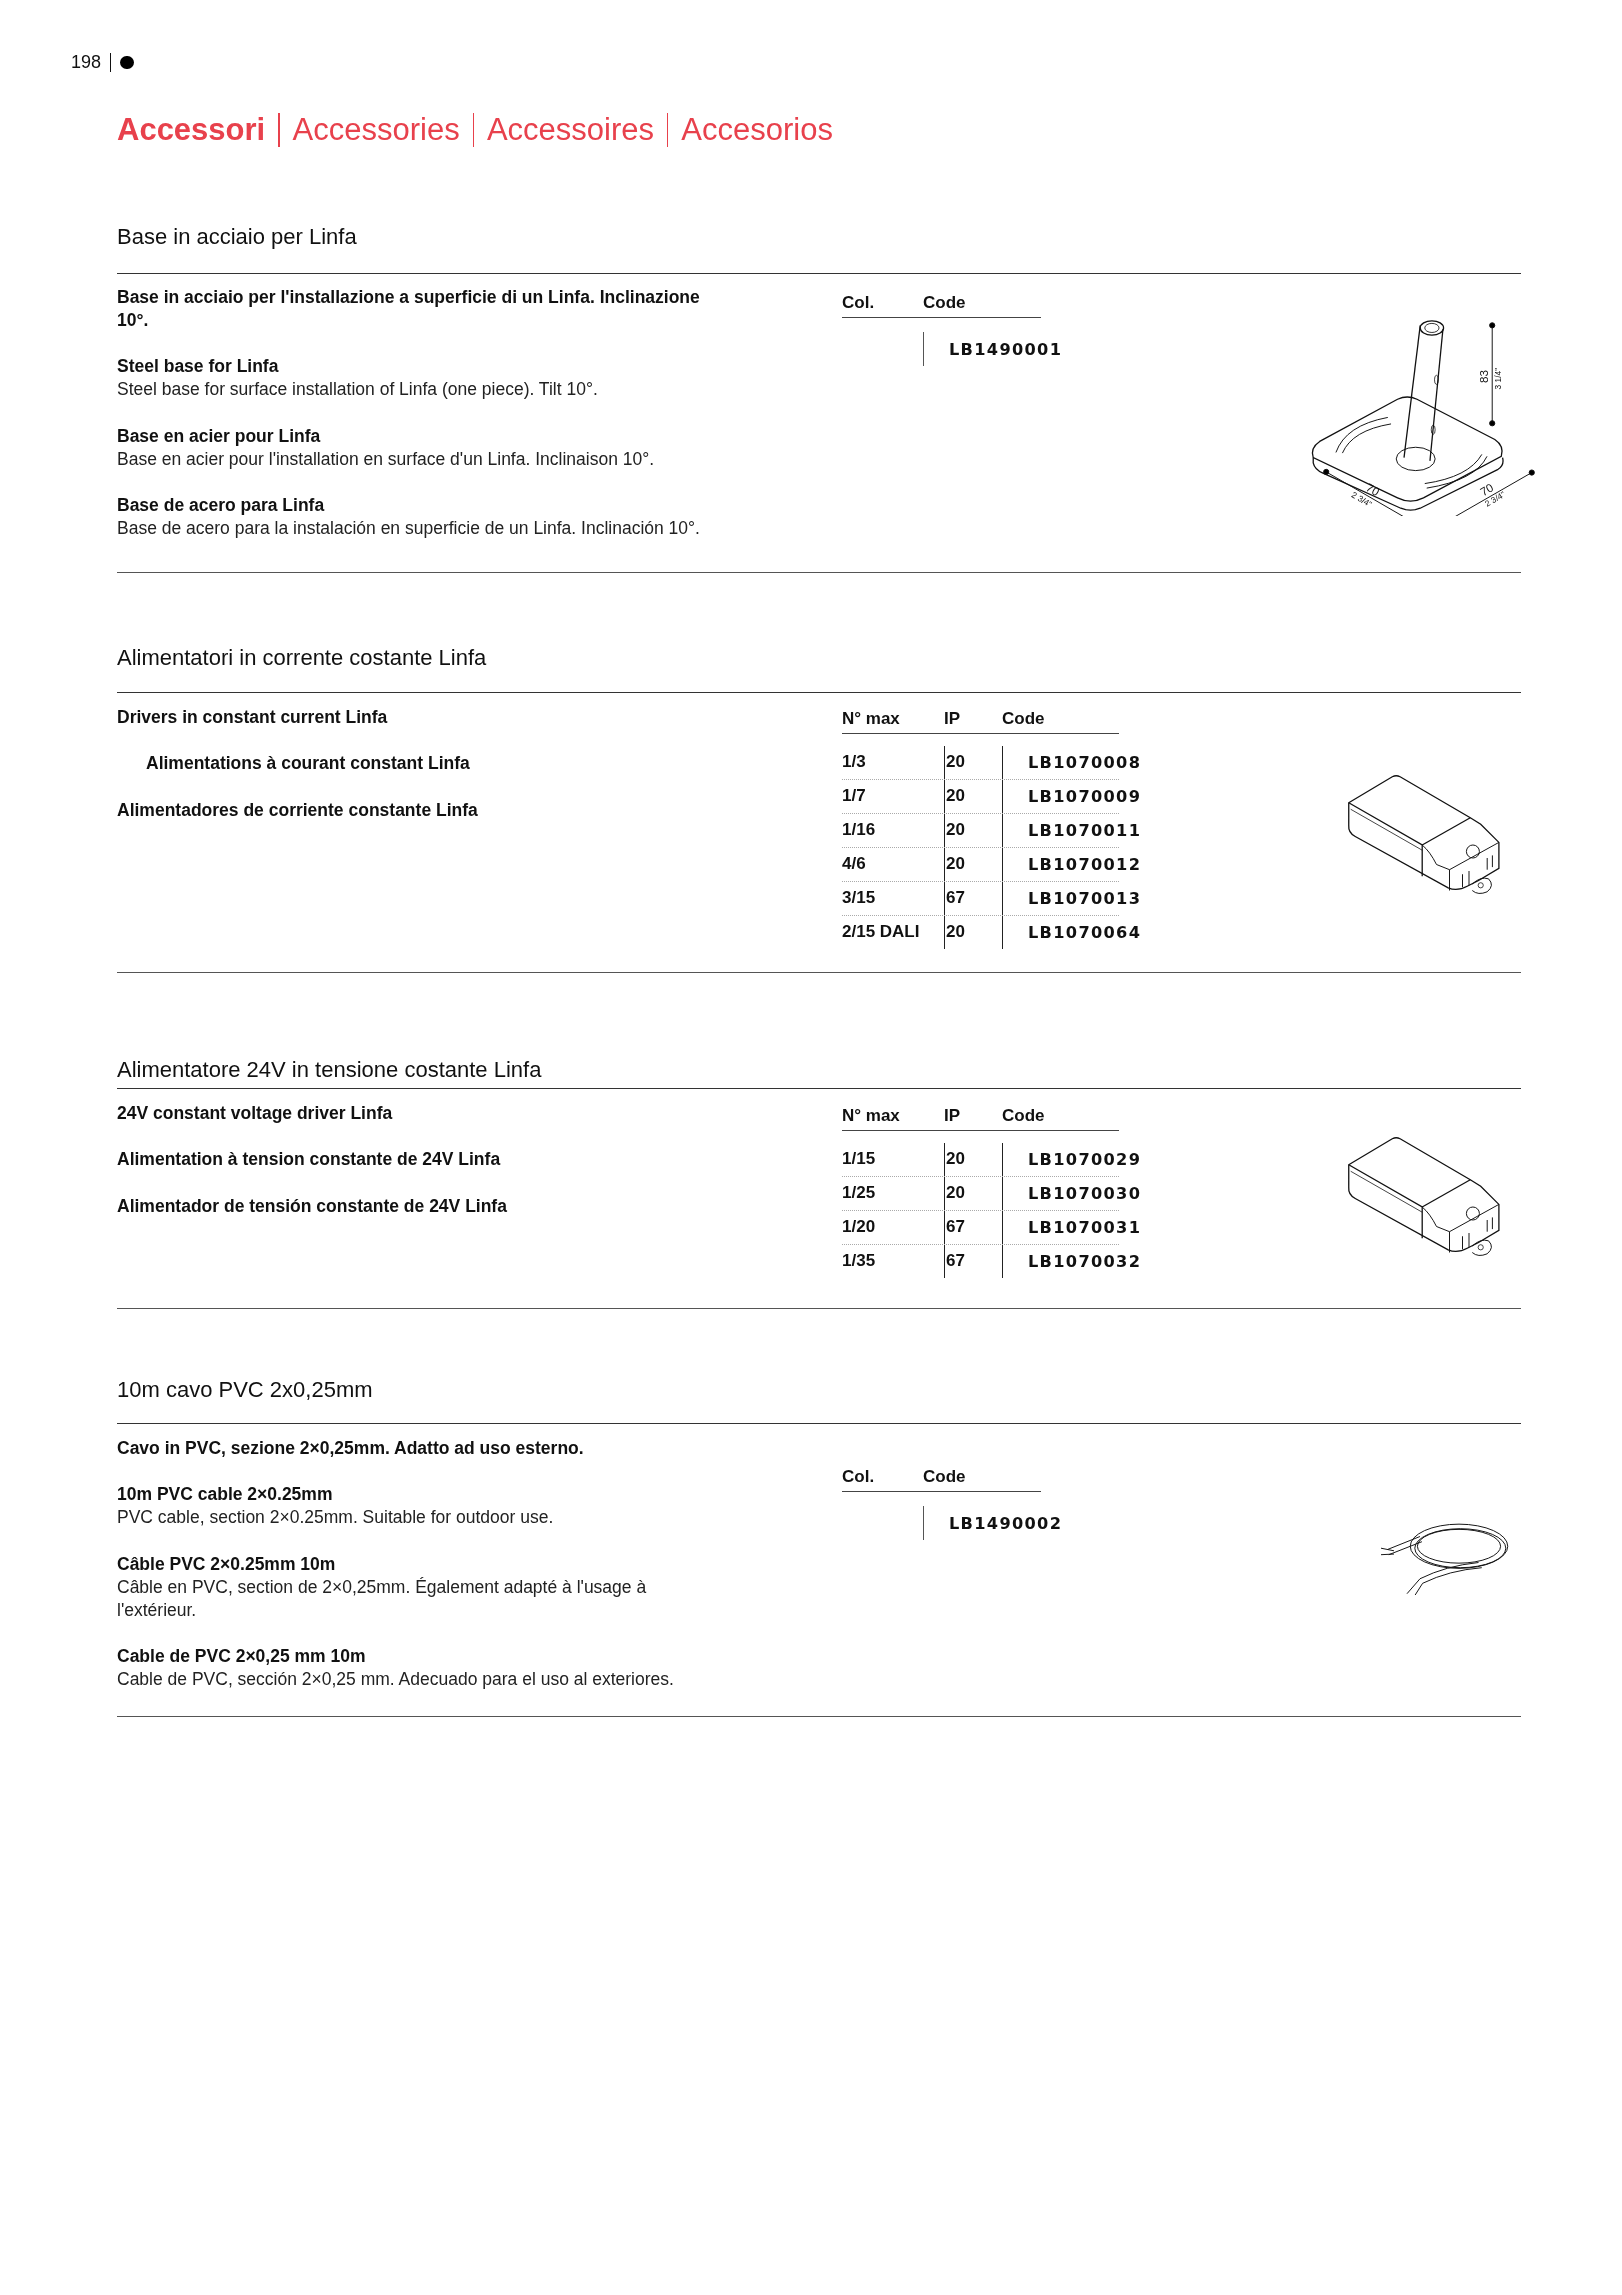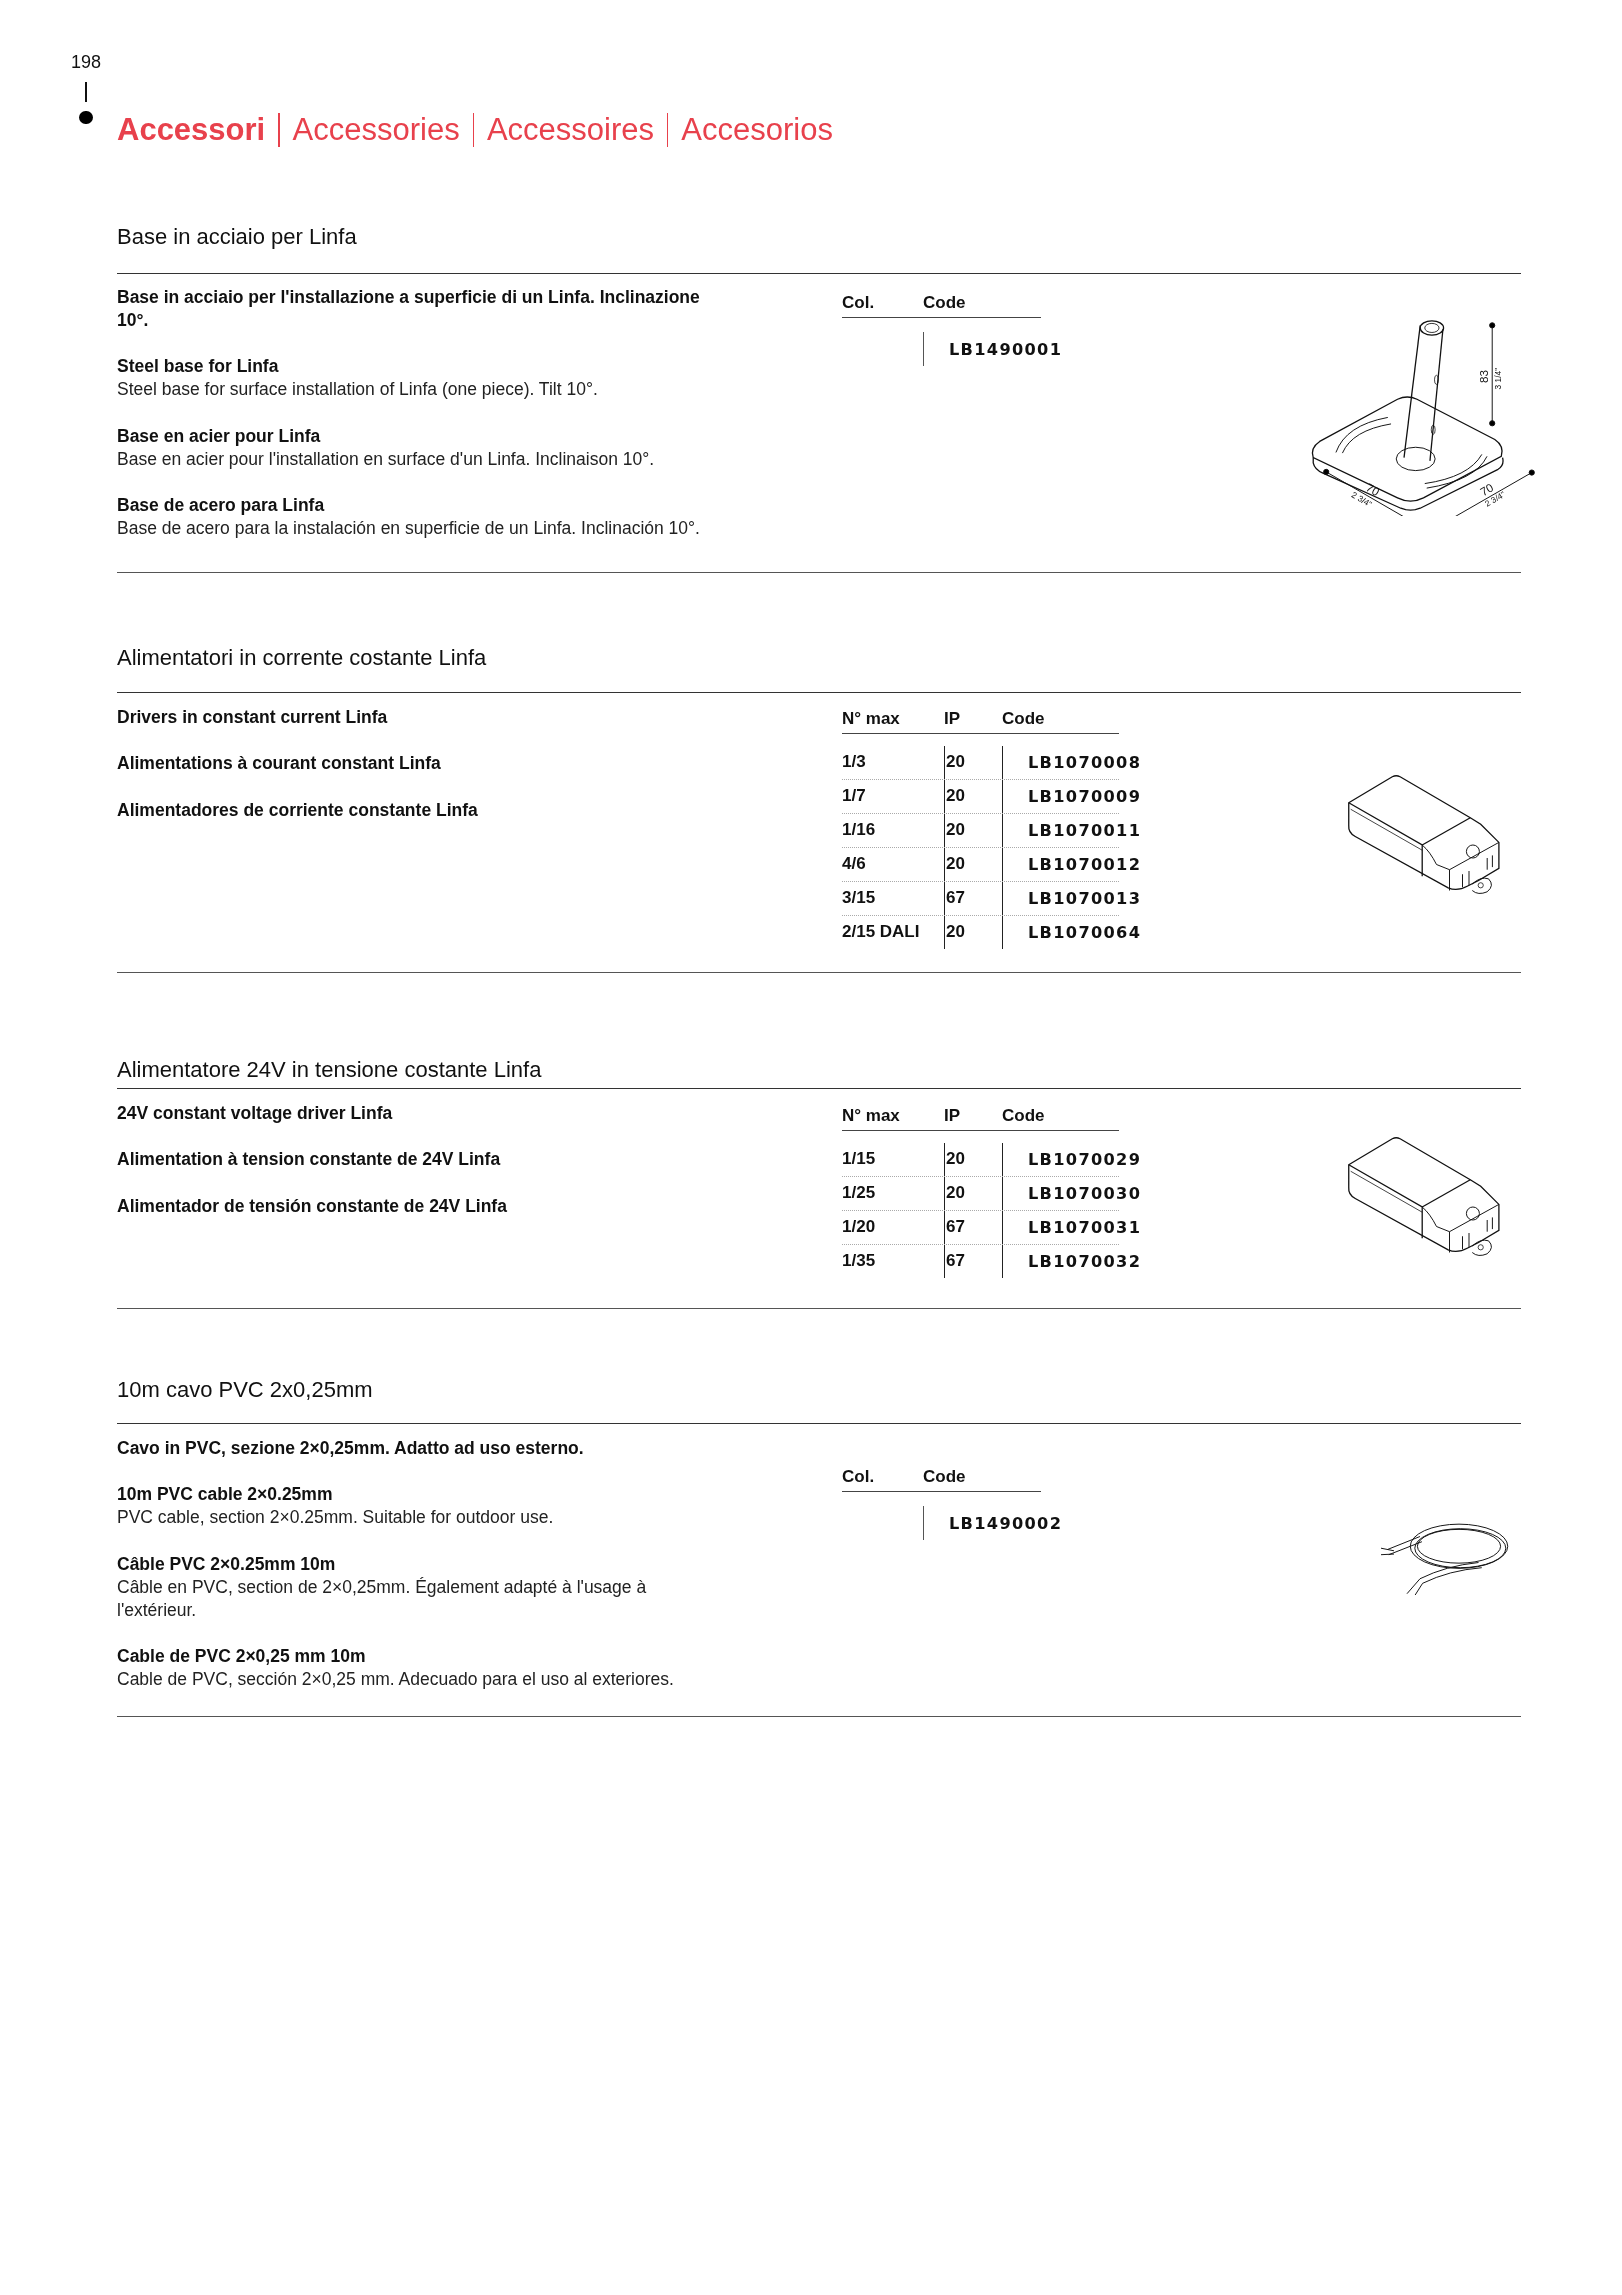--- a/index.html
+++ b/index.html
@@ -2,21 +2,21 @@
 <html style="font-size:10.4px"><head>
 <meta charset="utf-8">
 <style>
   html, body { margin: 0; padding: 0; background: #ffffff; }
   body {
     width: 1623px; height: 2295px; position: relative; overflow: hidden;
     font-family: "Liberation Sans", "DejaVu Sans", sans-serif; color: #111;
   }
   .pageno {
     position: absolute; left: 71px; top: 52px; font-size: 18px; color: #111;
-    display: flex; align-items: center; gap: 9px; flex-direction: column;
+    display: flex; align-items: center; gap: 9px;
   }
   .pageno .sep { width: 1.3px; height: 19.5px; background: #111; display: inline-block; }
   .pageno .dot { width: 13.6px; height: 13.6px; border-radius: 50%; background: #000; display: inline-block; }
 
   .title-bar {
     position: absolute; left: 117px; top: 112px; font-size: 31px; color: #e8414c;
     display: flex; align-items: center; white-space: nowrap;
   }
   .title-bar .bold { font-weight: bold; }
   .title-bar .pipe { display: inline-block; width: 1.3px; height: 34px; background: #e8414c; margin: 0 13px; }
@@ -137,21 +137,21 @@
     </g>
   </svg>
   <div class="rule-bottom" style="top:348px;"></div>
 </div>
 
 <div class="section" style="top:645px; height:338px;">
   <h2 style="top:0;">Alimentatori in corrente costante Linfa</h2>
   <div class="rule-top" style="top:47px;"></div>
   <div class="desc" style="top:61px;">
     <span class="b" style="margin-bottom:23.4px;">Drivers in constant current Linfa</span>
-    <span class="b" style="margin-bottom:23.4px;">Alimentations à courant constant Linfa</span>
+    <span class="b" style="margin-bottom:23.4px;margin-left:29px;">Alimentations à courant constant Linfa</span>
     <span class="b">Alimentadores de corriente constante Linfa</span>
   </div>
   <div class="tbl" style="top:60px;">
     <div class="head" style="width:277px;">
       <span class="c1">N° max</span>
       <span class="c2">IP</span>
       <span class="c3">Code</span>
     </div>
     <div class="rows" style="width:277px;">
       <div class="row">

